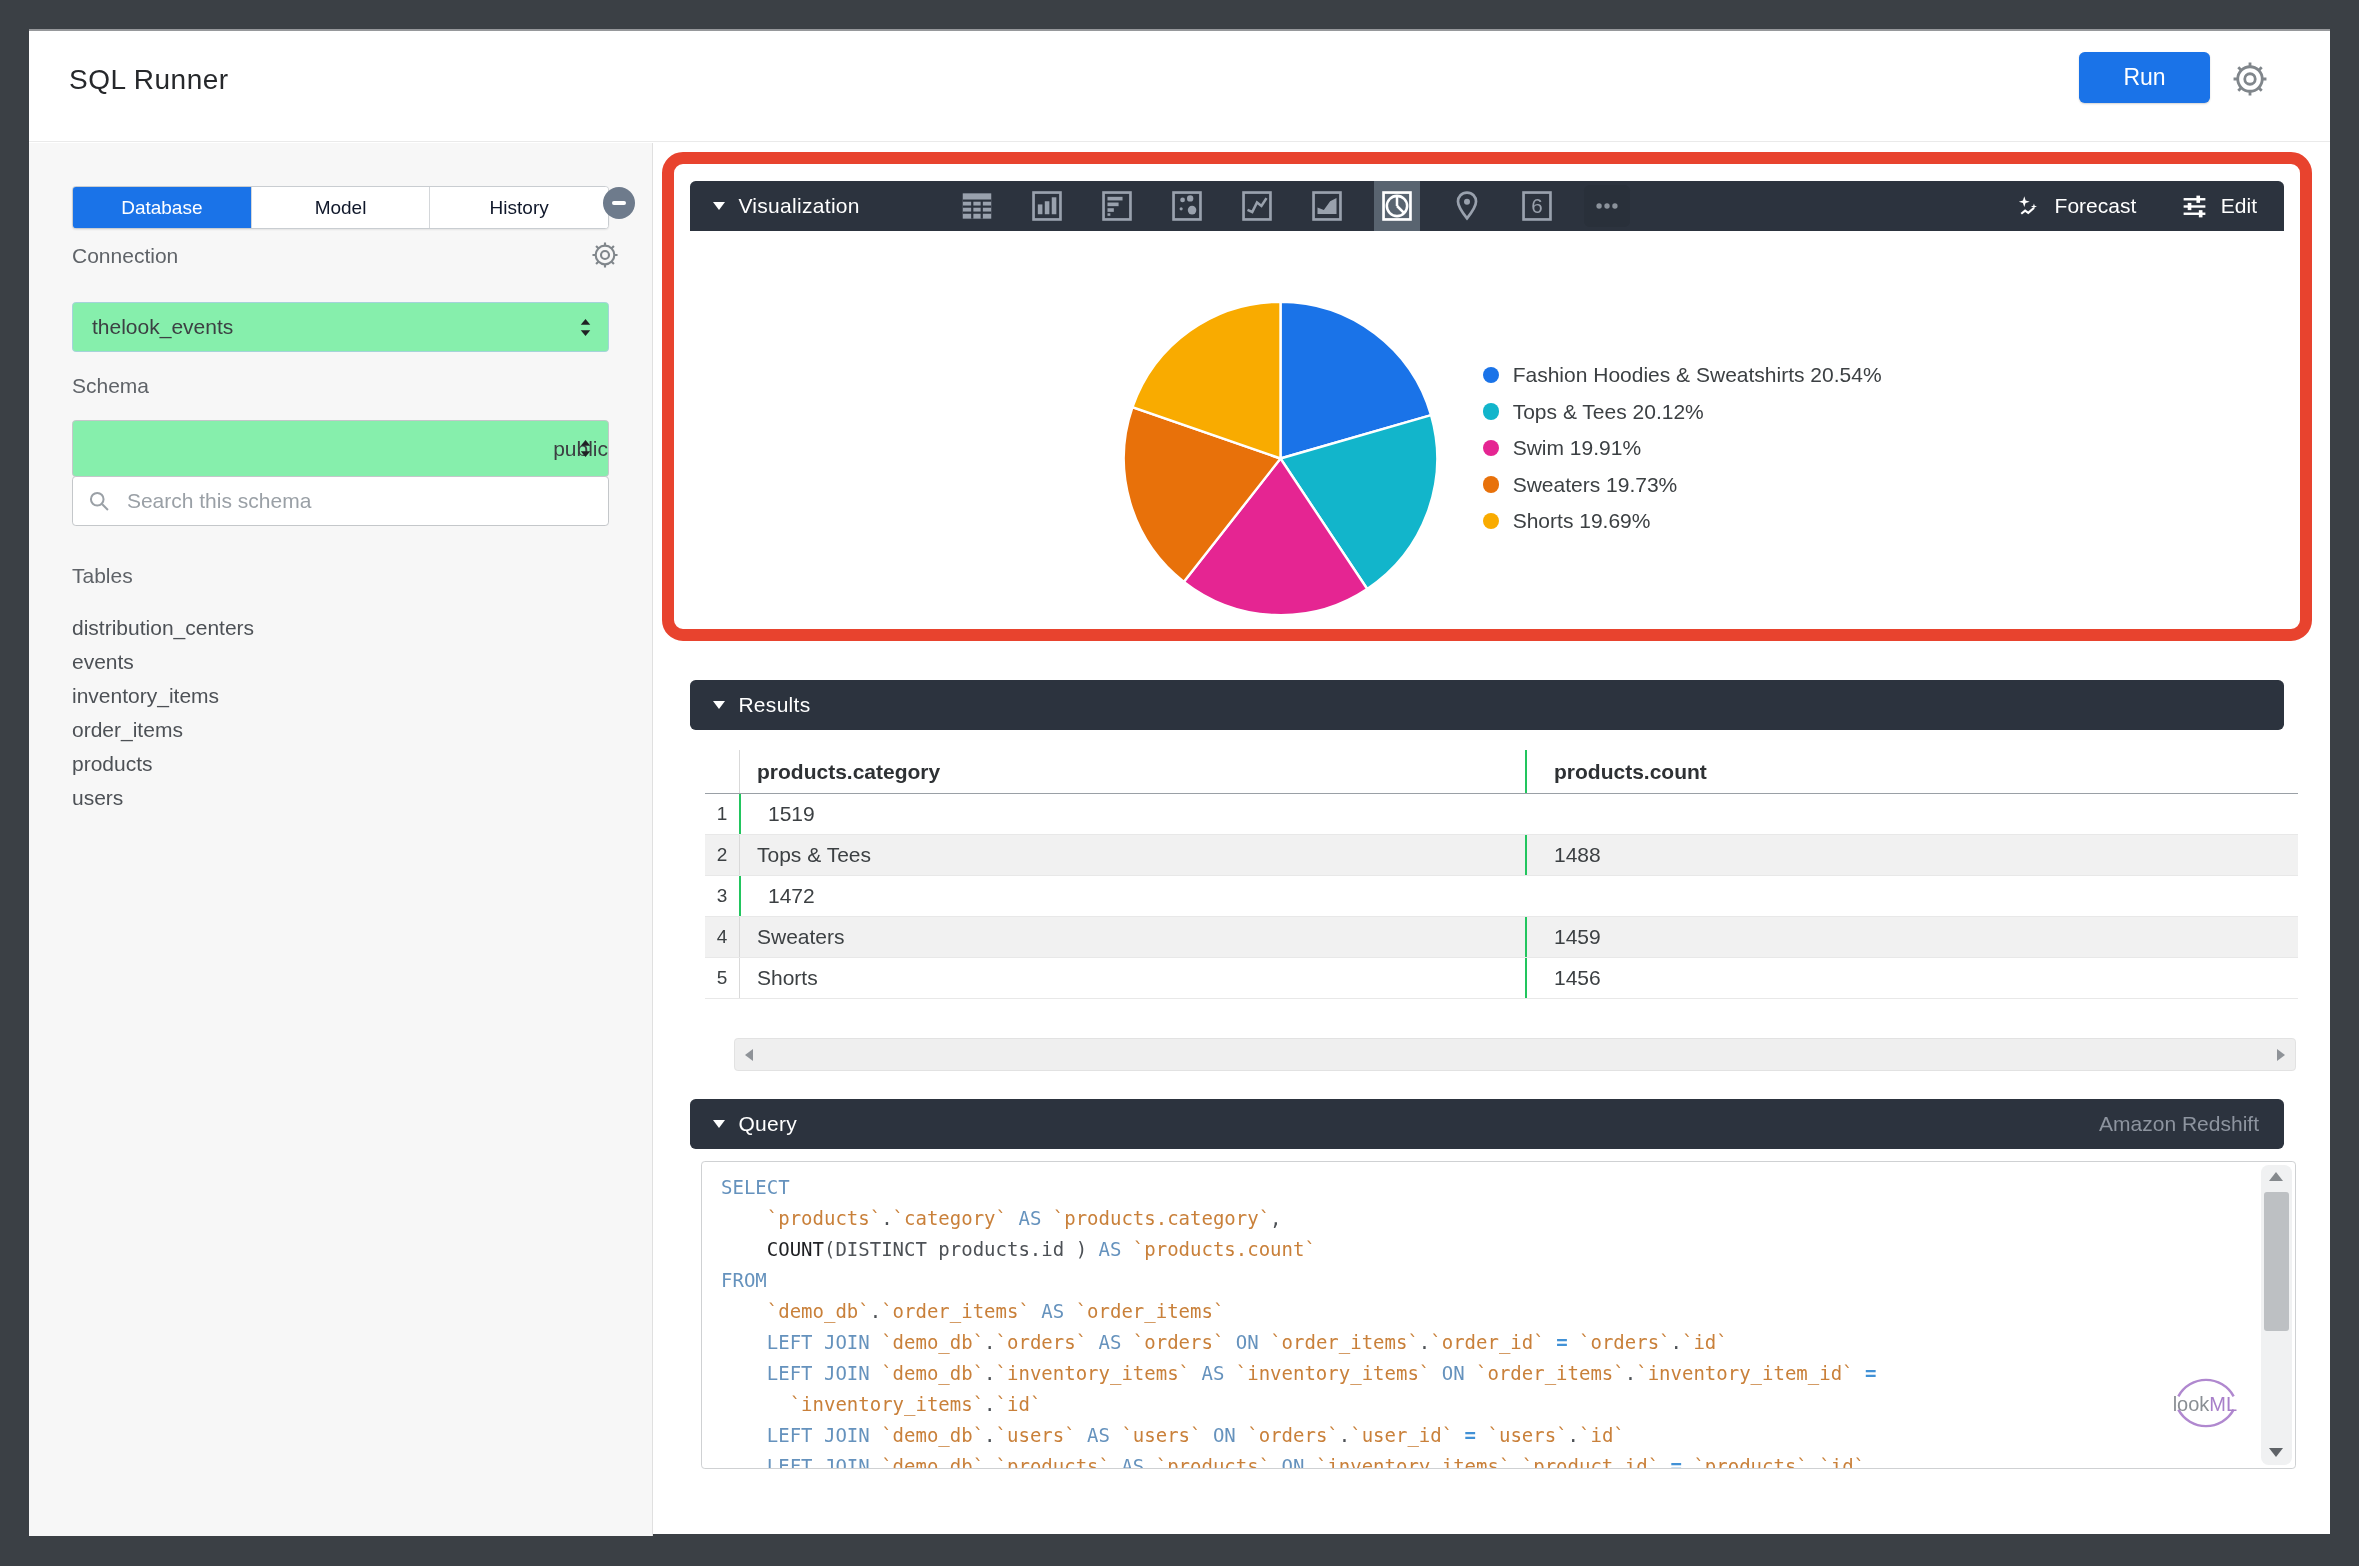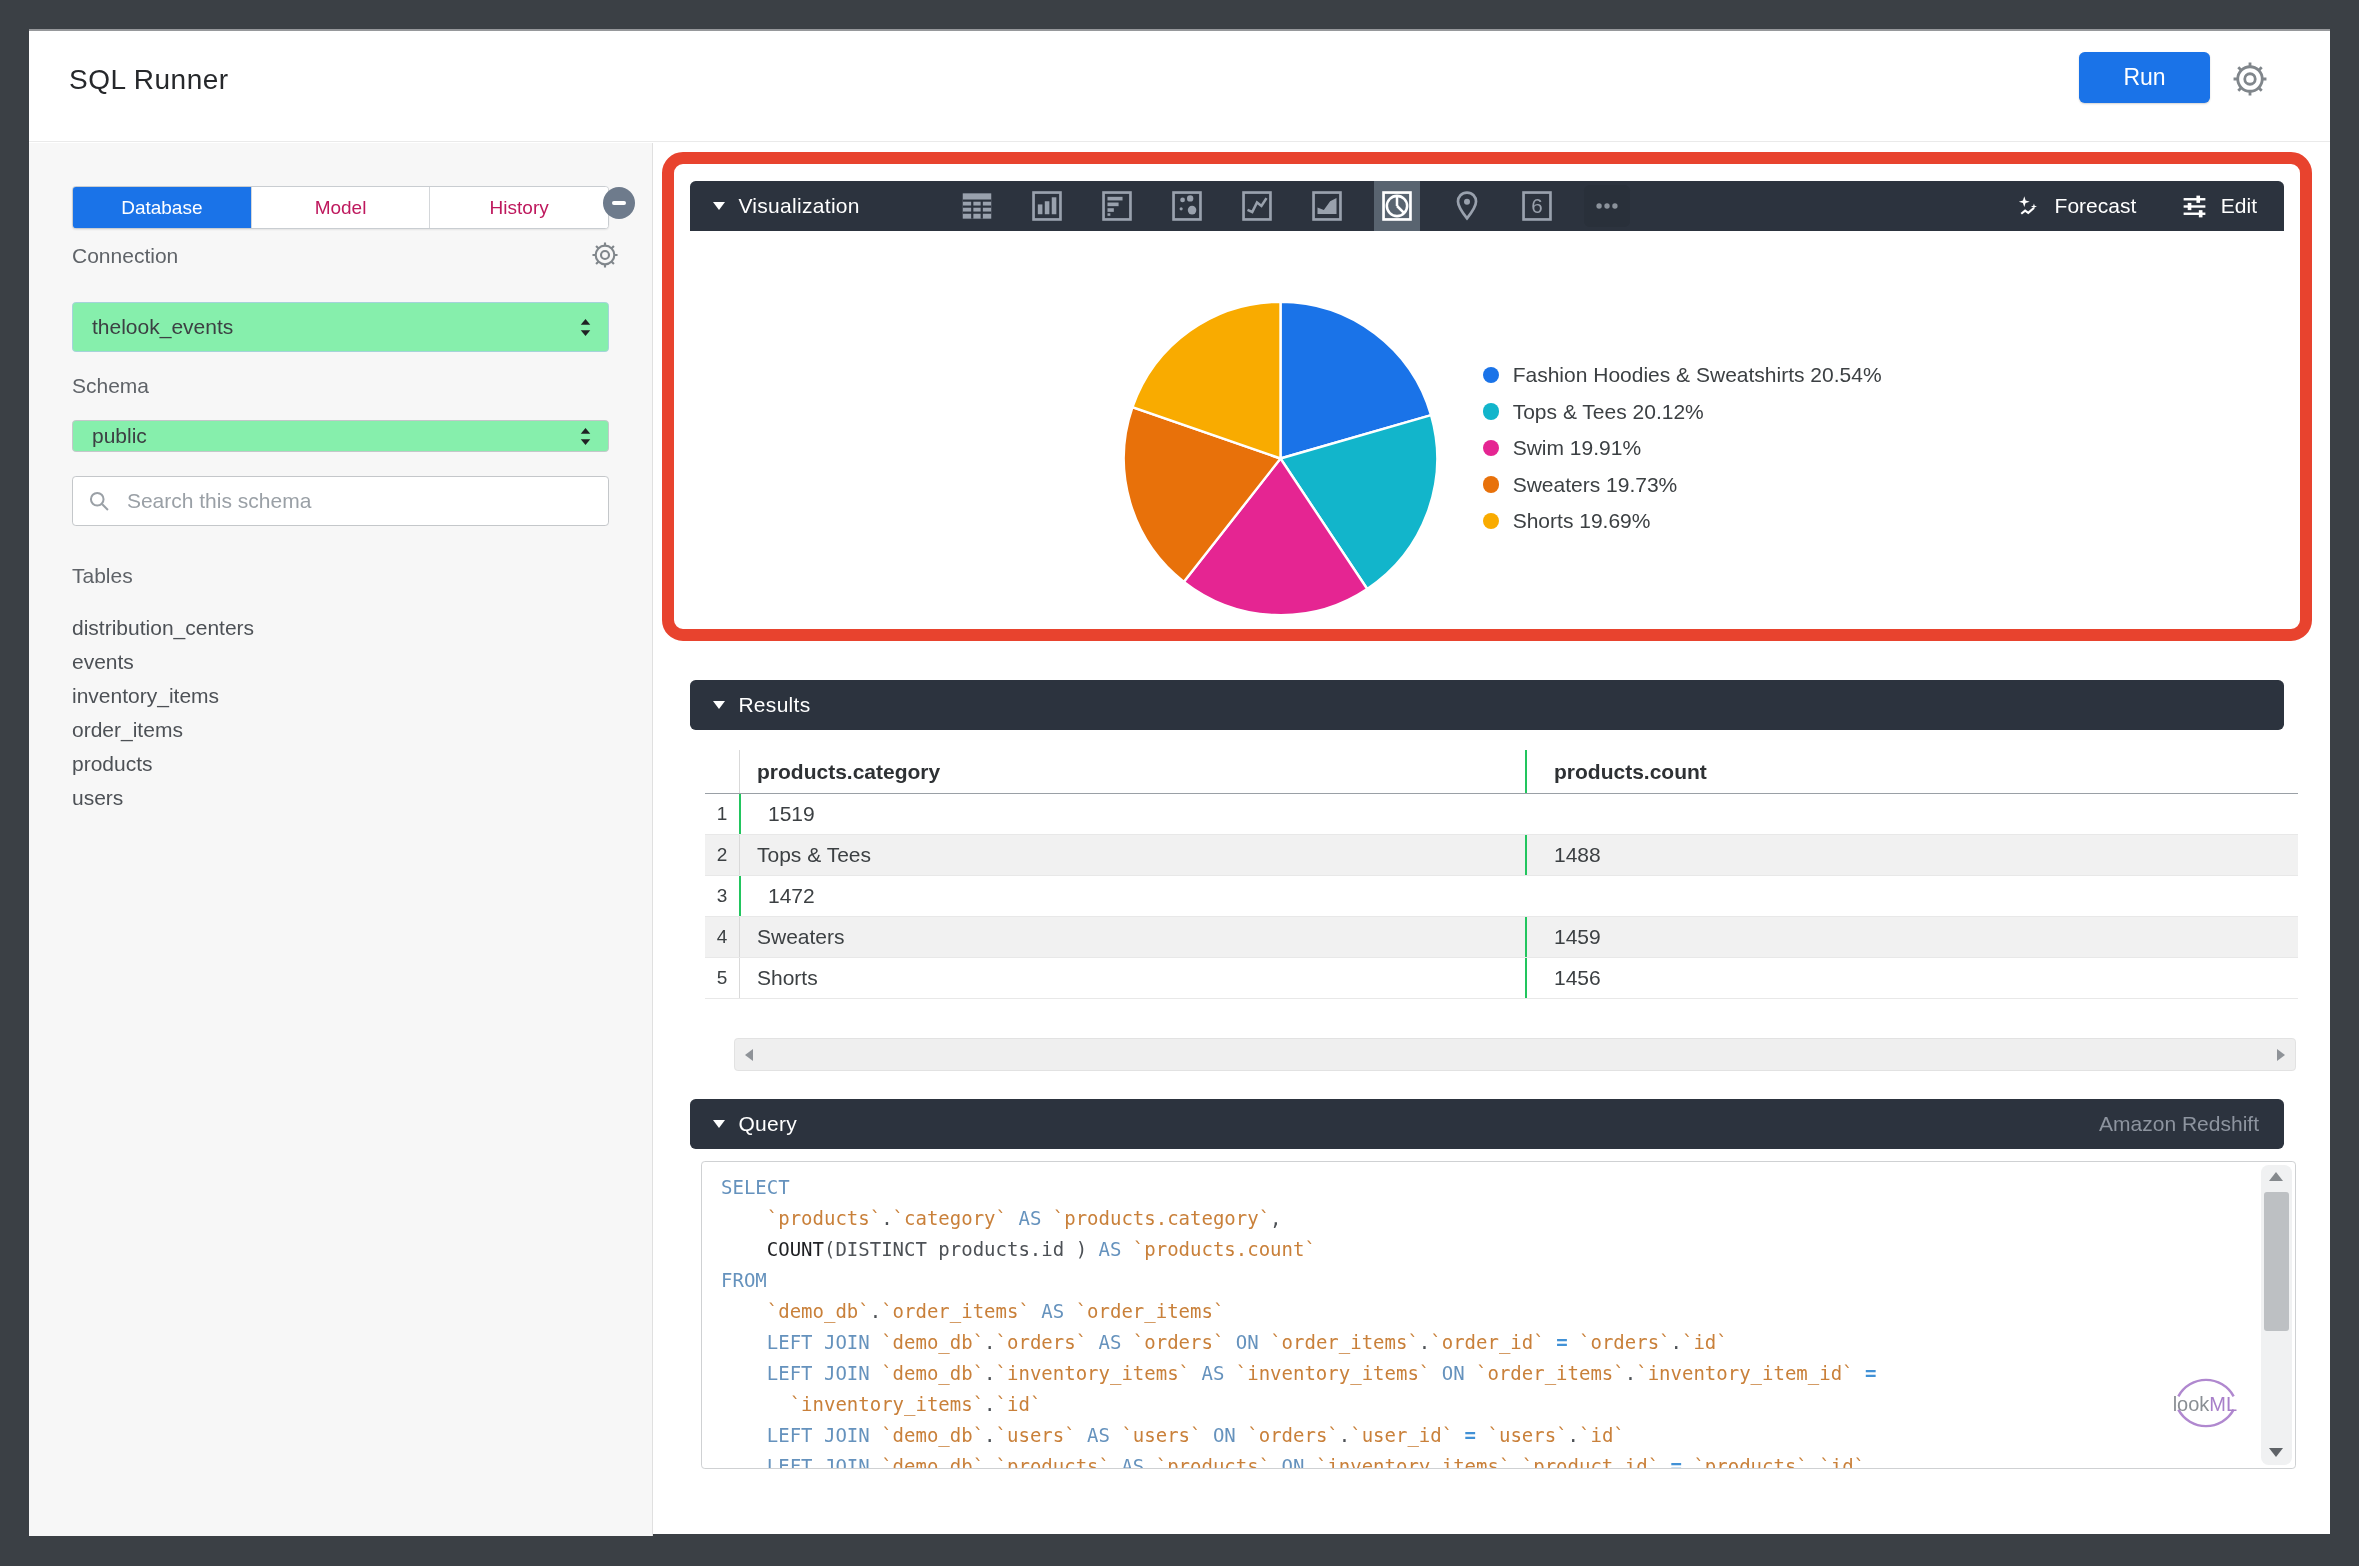--- a/index.html
+++ b/index.html
@@ -17,32 +17,32 @@
   
   .app-header{position:absolute;left:0;top:0;width:100%;height:110px;border-bottom:1.9px solid #eaeaea;background:#fff;}
   .app-title{position:absolute;left:40px;top:32.5px;font-size:28px;color:#26282b;letter-spacing:0.5px;}
   .run-btn{position:absolute;left:2050px;top:21px;width:131px;height:51px;background:#1a73e8;color:#fff;
     font-size:23px;border:none;border-radius:5.7px;display:flex;align-items:center;justify-content:center;
     box-shadow:0 1px 1.9px rgba(0,0,0,.18);cursor:pointer;}
   .hdr-gear{position:absolute;left:2200px;top:27px;width:42px;height:42px;}
   
   .sidebar{position:absolute;left:0;top:112px;width:624px;height:1393px;background:#f7f7f7;border-right:1px solid #e0e0e0;box-sizing:border-box;}
   .tabs{position:absolute;left:43px;top:43px;width:537px;height:43px;display:flex;border:1px solid #c9cdd1;border-radius:3.8px;overflow:hidden;background:#fff;box-shadow:0 1px 1.9px rgba(0,0,0,.08);box-sizing:border-box;}
-  .tab{flex:1;display:flex;align-items:center;justify-content:center;font-size:19px;color:#be185d;background:#fff;border-right:1px solid #d4d7da;cursor:pointer;}
+  .tab{flex:1;display:flex;align-items:center;justify-content:center;font-size:19px;color:#0f172a;background:#fff;border-right:1px solid #d4d7da;cursor:pointer;}
   .tab:last-child{border-right:none;}
   .tab.active{background:#1a73e8;color:#fff;}
   .collapse-btn{position:absolute;left:574px;top:44px;width:32px;height:32px;border-radius:50%;background:#6e7b8c;display:flex;align-items:center;justify-content:center;cursor:pointer;}
   .collapse-btn .bar{width:14.3px;height:3.8px;background:#fff;border-radius:1.9px;}
   .side-label{position:absolute;left:43px;font-size:21px;color:#5f6368;}
   .conn-gear{position:absolute;left:560px;top:96px;width:32px;height:32px;}
   .select{position:absolute;left:43px;width:537px;background:#86efac;border-radius:3.8px;box-sizing:border-box;display:flex;align-items:center;cursor:pointer;}
   .select .val{margin-left:19px;font-size:21px;color:#3c4043;}
   .select .updown{position:absolute;right:13.4px;width:19px;height:25px;}
   .select.focus{border:1.9px solid #a5d3da;height:50px;}
-  .select.normal{border:1px solid #c4c7ca;height:32px;}
+  .select.normal{border:1px solid #c4c7ca;height:57px;justify-content:flex-end;}
   .search-box{position:absolute;left:43px;top:333px;width:537px;height:50px;background:#fff;border:1px solid #c4c7ca;border-radius:3.8px;box-sizing:border-box;display:flex;align-items:center;}
   .search-box svg{margin-left:13.4px;}
   .search-box input{border:none;outline:none;font-size:21px;color:#3c4043;margin-left:11.5px;width:421px;font-family:"Liberation Sans",sans-serif;background:transparent;}
   .search-box input::placeholder{color:#9aa0a6;}
   .tables-list{position:absolute;left:43px;top:468px;width:535px;}
   .table-item{height:34px;display:flex;align-items:center;font-size:21px;color:#4d5156;cursor:pointer;}
   
   .bar-dark{position:absolute;background:#2c333e;border-radius:5.7px;display:flex;align-items:center;color:#fff;}
   .caret{width:0;height:0;border-left:6.7px solid transparent;border-right:6.7px solid transparent;border-top:8.6px solid #fff;margin:0 13.4px 0 23px;}
   .bar-title{font-size:21px;letter-spacing:0.3px;}

